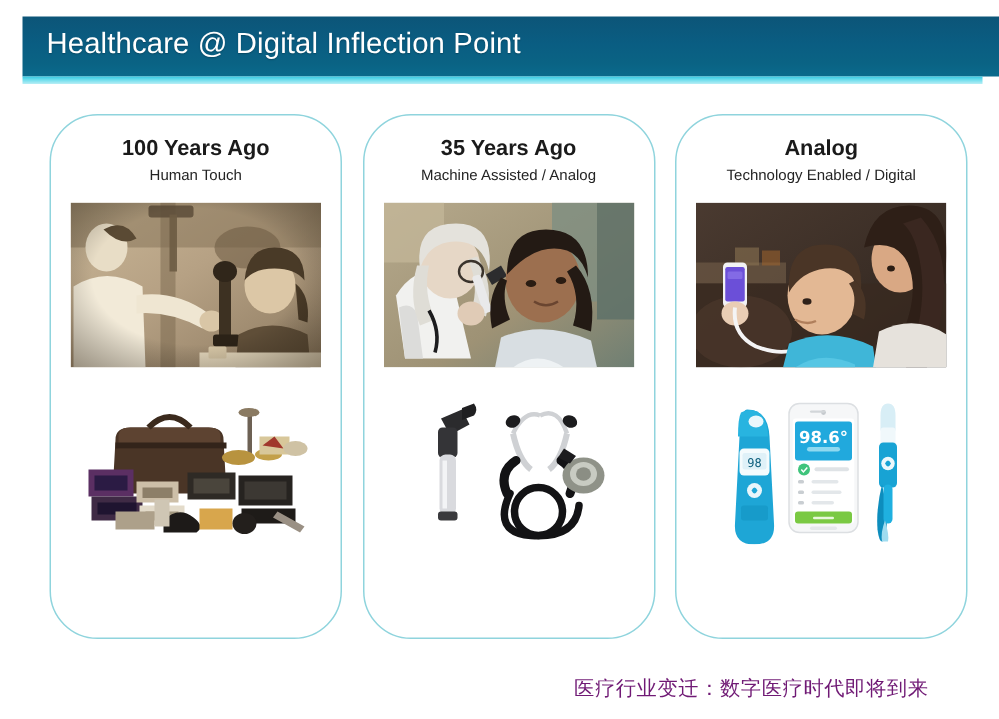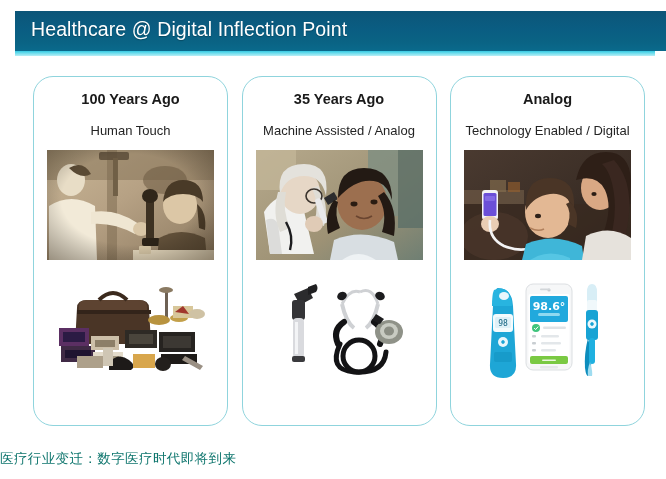--- a/index.html
+++ b/index.html
@@ -54,39 +54,39 @@
     width: 612px;
     height: 350px;
     display: flex;
     justify-content: space-between;
   }
   .card {
     width: 195px;
     height: 350px;
     box-sizing: border-box;
     border: 1.2px solid #8fd4dd;
-    border-radius: 20px;
+    border-radius: 32px;
     background: #ffffff;
     position: relative;
     display: flex;
     flex-direction: column;
     align-items: center;
   }
   .card-title {
     margin-top: 15px;
     font-size: 14.5px;
     font-weight: bold;
     color: #1a1a1a;
     text-align: center;
     line-height: 1.1;
     white-space: nowrap;
   }
   .card-subtitle {
-    margin-top: 16px;
-    font-size: 13px;
+    margin-top: 4px;
+    font-size: 10px;
     font-weight: 400;
     color: #242424;
     text-align: center;
     line-height: 1.1;
     white-space: nowrap;
   }
 
   .photo {
     position: relative;
     overflow: hidden;
@@ -103,23 +103,23 @@
     height: 108px;
   }
   .photo svg { display: block; width: 100%; height: 100%; }
 
   
   #caption {
     position: absolute;
     left: 0;
     top: 450px;
     width: 619px;
-    text-align: left;
+    text-align: right;
     font-size: 13.5px;
-    color: #0f766e;
+    color: #701a75;
     font-family: "DejaVu Sans", "Liberation Sans", sans-serif;
     letter-spacing: 0.4px;
   }
 </style>
 </head>
 <body>
 
 <div id="slide-header">
   <div id="header-title">Healthcare @ Digital Inflection Point</div>
 </div>

